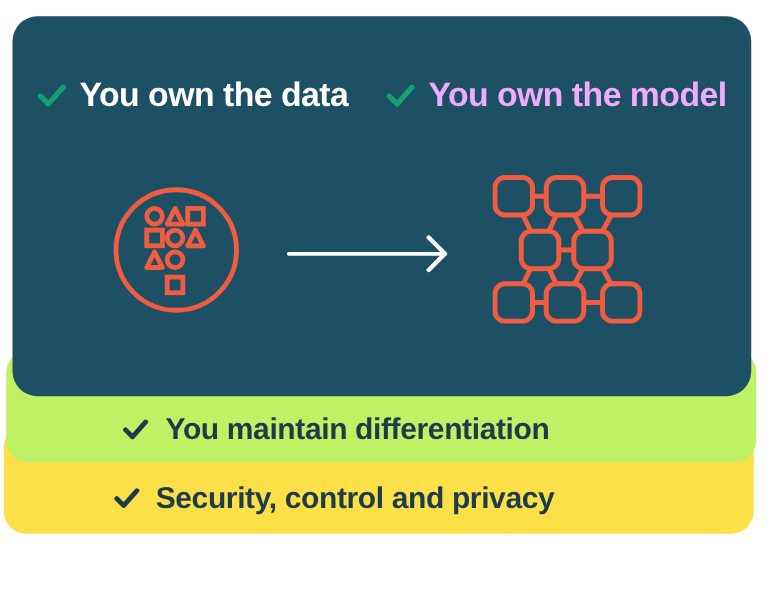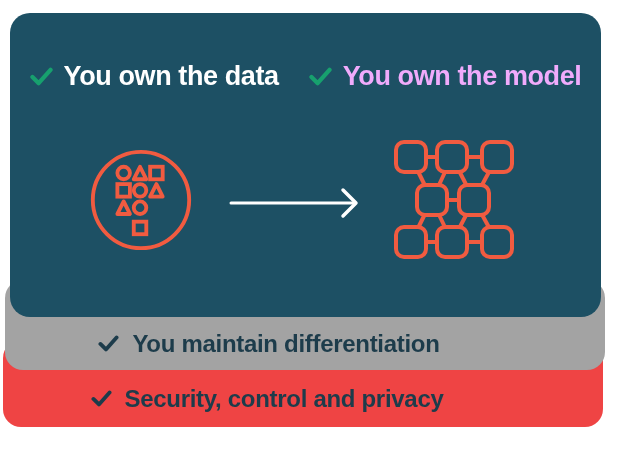--- a/index.html
+++ b/index.html
@@ -123,32 +123,32 @@
           <rect x="23" y="45" width="30" height="30" rx="8"></rect>
           <rect x="65" y="45" width="30" height="30" rx="8"></rect>
           <rect x="2" y="87" width="30" height="30" rx="8"></rect>
           <rect x="43" y="87" width="30" height="30" rx="8"></rect>
           <rect x="88" y="87" width="30" height="30" rx="8"></rect>
         </g>
       </svg>
     </div>
   </section>
 
-  <section class="band band-green" style="background: #a3a3a3;">
+  <section class="band band-green" style="background: #bef264;">
     <div class="band-label-row">
       <span class="check" style="color: rgb(29, 60, 75);">
         <svg width="21" height="17" viewBox="0 0 24 20">
           <path d="M2.5 10.5 L9 17 L21.5 3" fill="none" stroke="currentColor" stroke-width="4.5" stroke-linecap="round" stroke-linejoin="round"></path>
         </svg>
       </span>
       <span class="band-label" style="color: rgb(29, 60, 75);">You maintain differentiation</span>
     </div>
   </section>
 
-  <section class="band band-amber" style="background: #ef4444;">
+  <section class="band band-amber" style="background: #fde047;">
     <div class="band-label-row">
       <span class="check" style="color: rgb(29, 60, 75);">
         <svg width="21" height="17" viewBox="0 0 24 20">
           <path d="M2.5 10.5 L9 17 L21.5 3" fill="none" stroke="currentColor" stroke-width="4.5" stroke-linecap="round" stroke-linejoin="round"></path>
         </svg>
       </span>
       <span class="band-label" style="color: rgb(29, 60, 75);">Security, control and privacy</span>
     </div>
   </section>
 </div>

